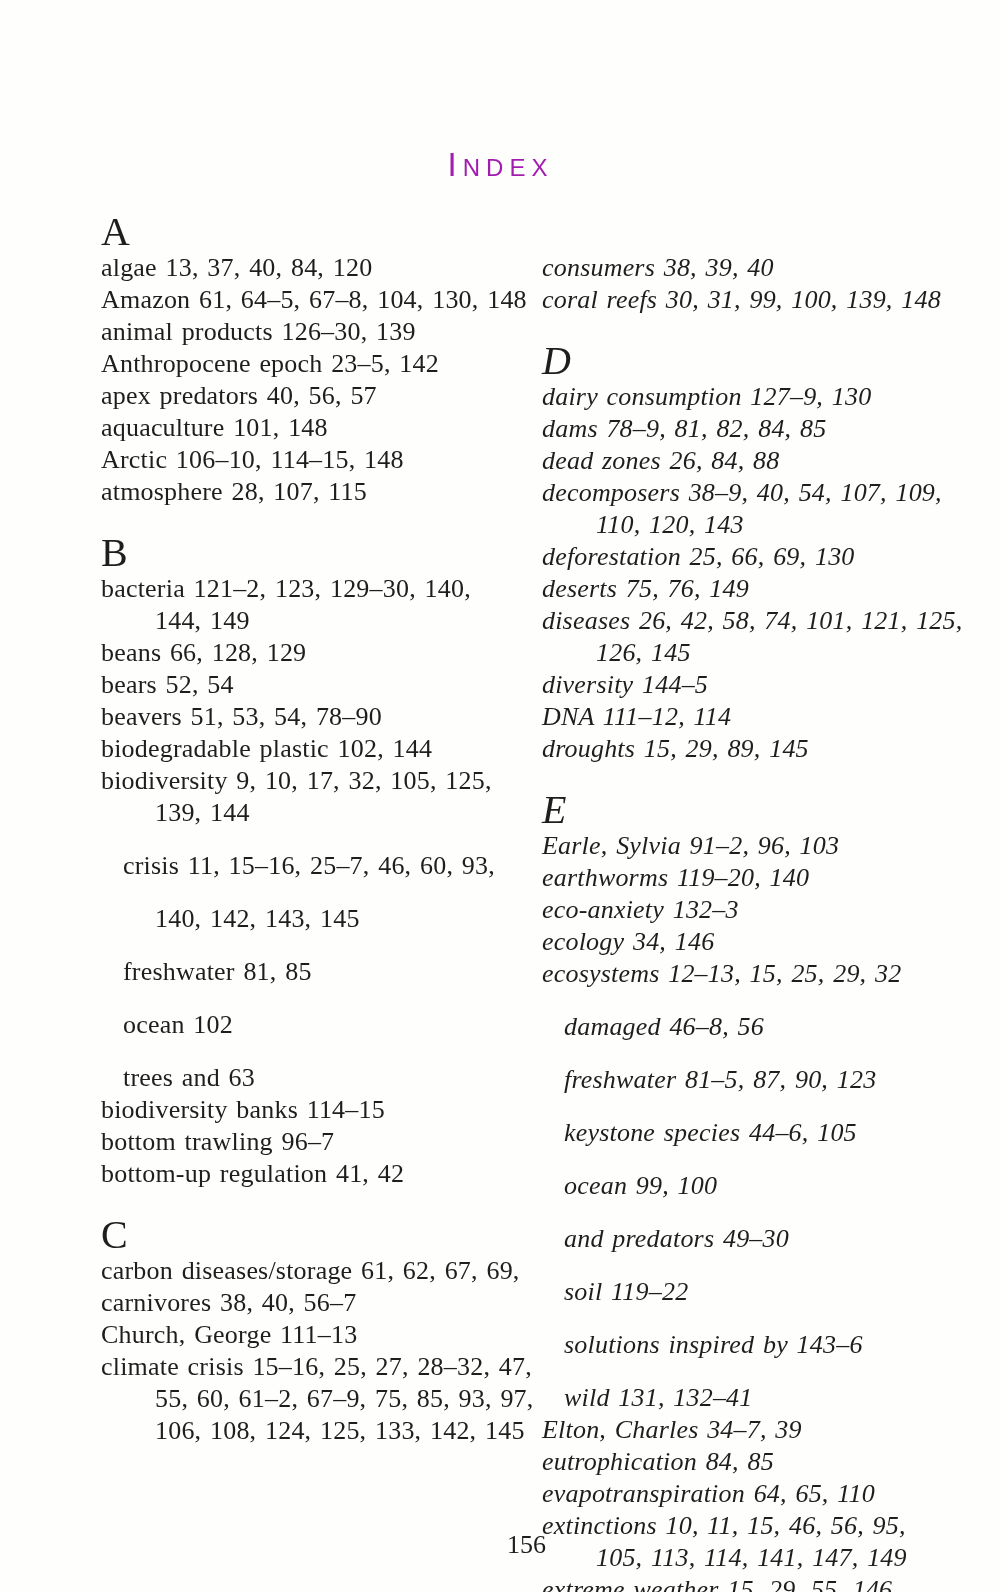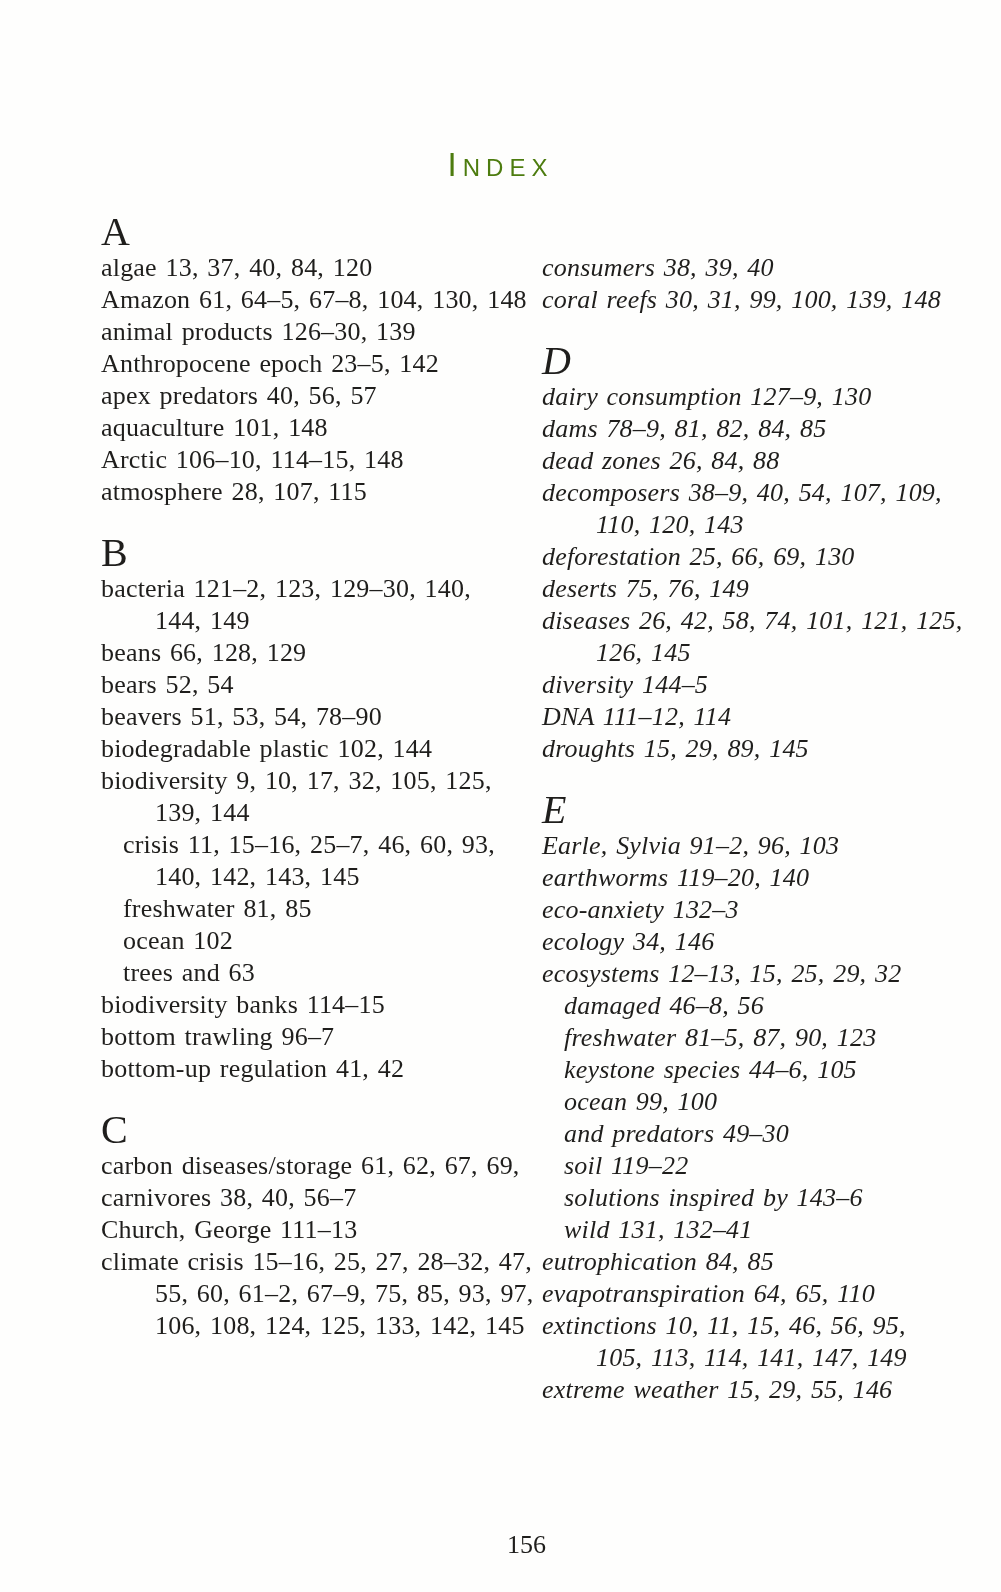--- a/index.html
+++ b/index.html
@@ -9,41 +9,41 @@
     background: #fefefd;
     position: relative;
     overflow: hidden;
     font-family: "Liberation Serif", serif;
     color: #1f1e1c;
   }
   .page-title {
     position: absolute; top: 146px; left: 0; width: 1001px;
     text-align: center;
     font-family: "Liberation Sans", sans-serif;
-    color: #4d7c0f;
+    color: #a21caf;
   }
   .title-initial { font-size: 33px; letter-spacing: 6px; }
   .title-rest { font-size: 24px; letter-spacing: 6px; }
   .column { position: absolute; top: 212px; }
   .column-left  { left: 101px; width: 437px; }
   .column-right { left: 542px; width: 452px; font-style: italic; }
   .index-section { margin-bottom: 25px; }
   .section-letter {
     font-size: 40px; line-height: 40px;
     font-weight: normal; margin: 0;
     font-family: "Liberation Serif", serif;
   }
   .letter-spacer { height: 40px; }
   .entry-line {
     font-size: 26px; line-height: 32px;
     white-space: nowrap;
     letter-spacing: 0.2px;
     word-spacing: 2px;
   }
-  .entry-line.lvl1 { padding-left: 22px; }
+  .entry-line.lvl1 { padding-left: 22px; margin-top: 21px; }
   .entry-line.cont { padding-left: 54px; }
   .page-number {
     position: absolute; top: 1530px; left: 26px; width: 1001px;
     text-align: center;
     font-size: 26px;
   }
 </style>
 </head>
 <body>
 
@@ -222,20 +222,23 @@
           <div class="index-entry">
             <div class="entry-line lvl1">soil 119–22</div>
           </div>
           <div class="index-entry">
             <div class="entry-line lvl1">solutions inspired by 143–6</div>
           </div>
           <div class="index-entry">
             <div class="entry-line lvl1">wild 131, 132–41</div>
           </div>
           <div class="index-entry">
+            <div class="entry-line">Elton, Charles 34–7, 39</div>
+          </div>
+          <div class="index-entry">
             <div class="entry-line">eutrophication 84, 85</div>
           </div>
           <div class="index-entry">
             <div class="entry-line">evapotranspiration 64, 65, 110</div>
           </div>
           <div class="index-entry">
             <div class="entry-line">extinctions 10, 11, 15, 46, 56, 95,</div>
             <div class="entry-line cont">105, 113, 114, 141, 147, 149</div>
           </div>
           <div class="index-entry">

